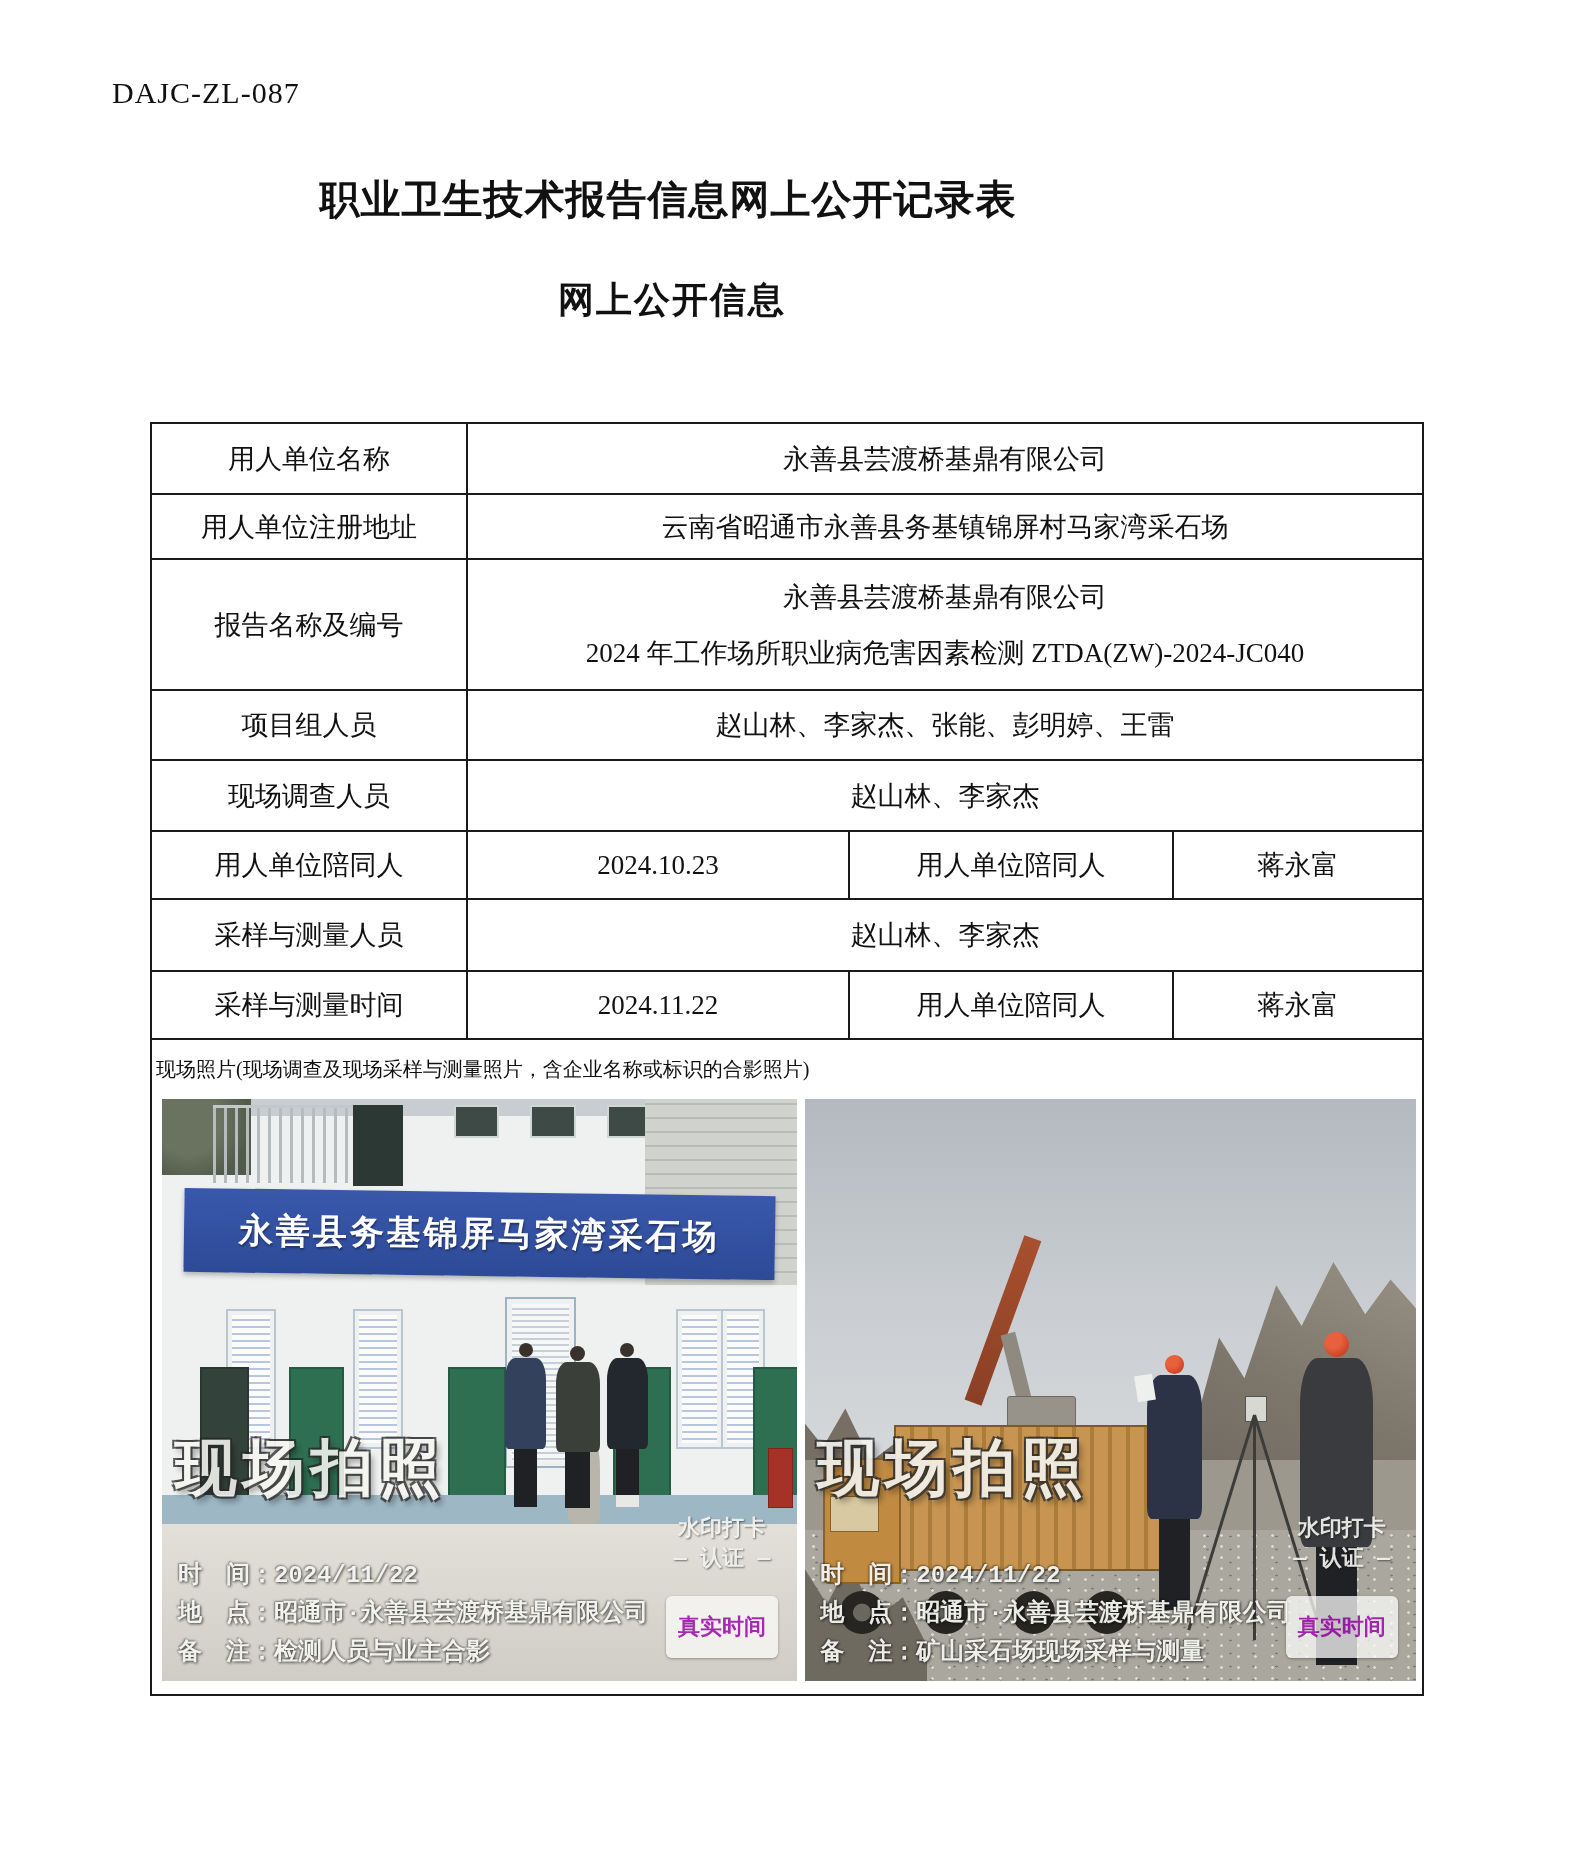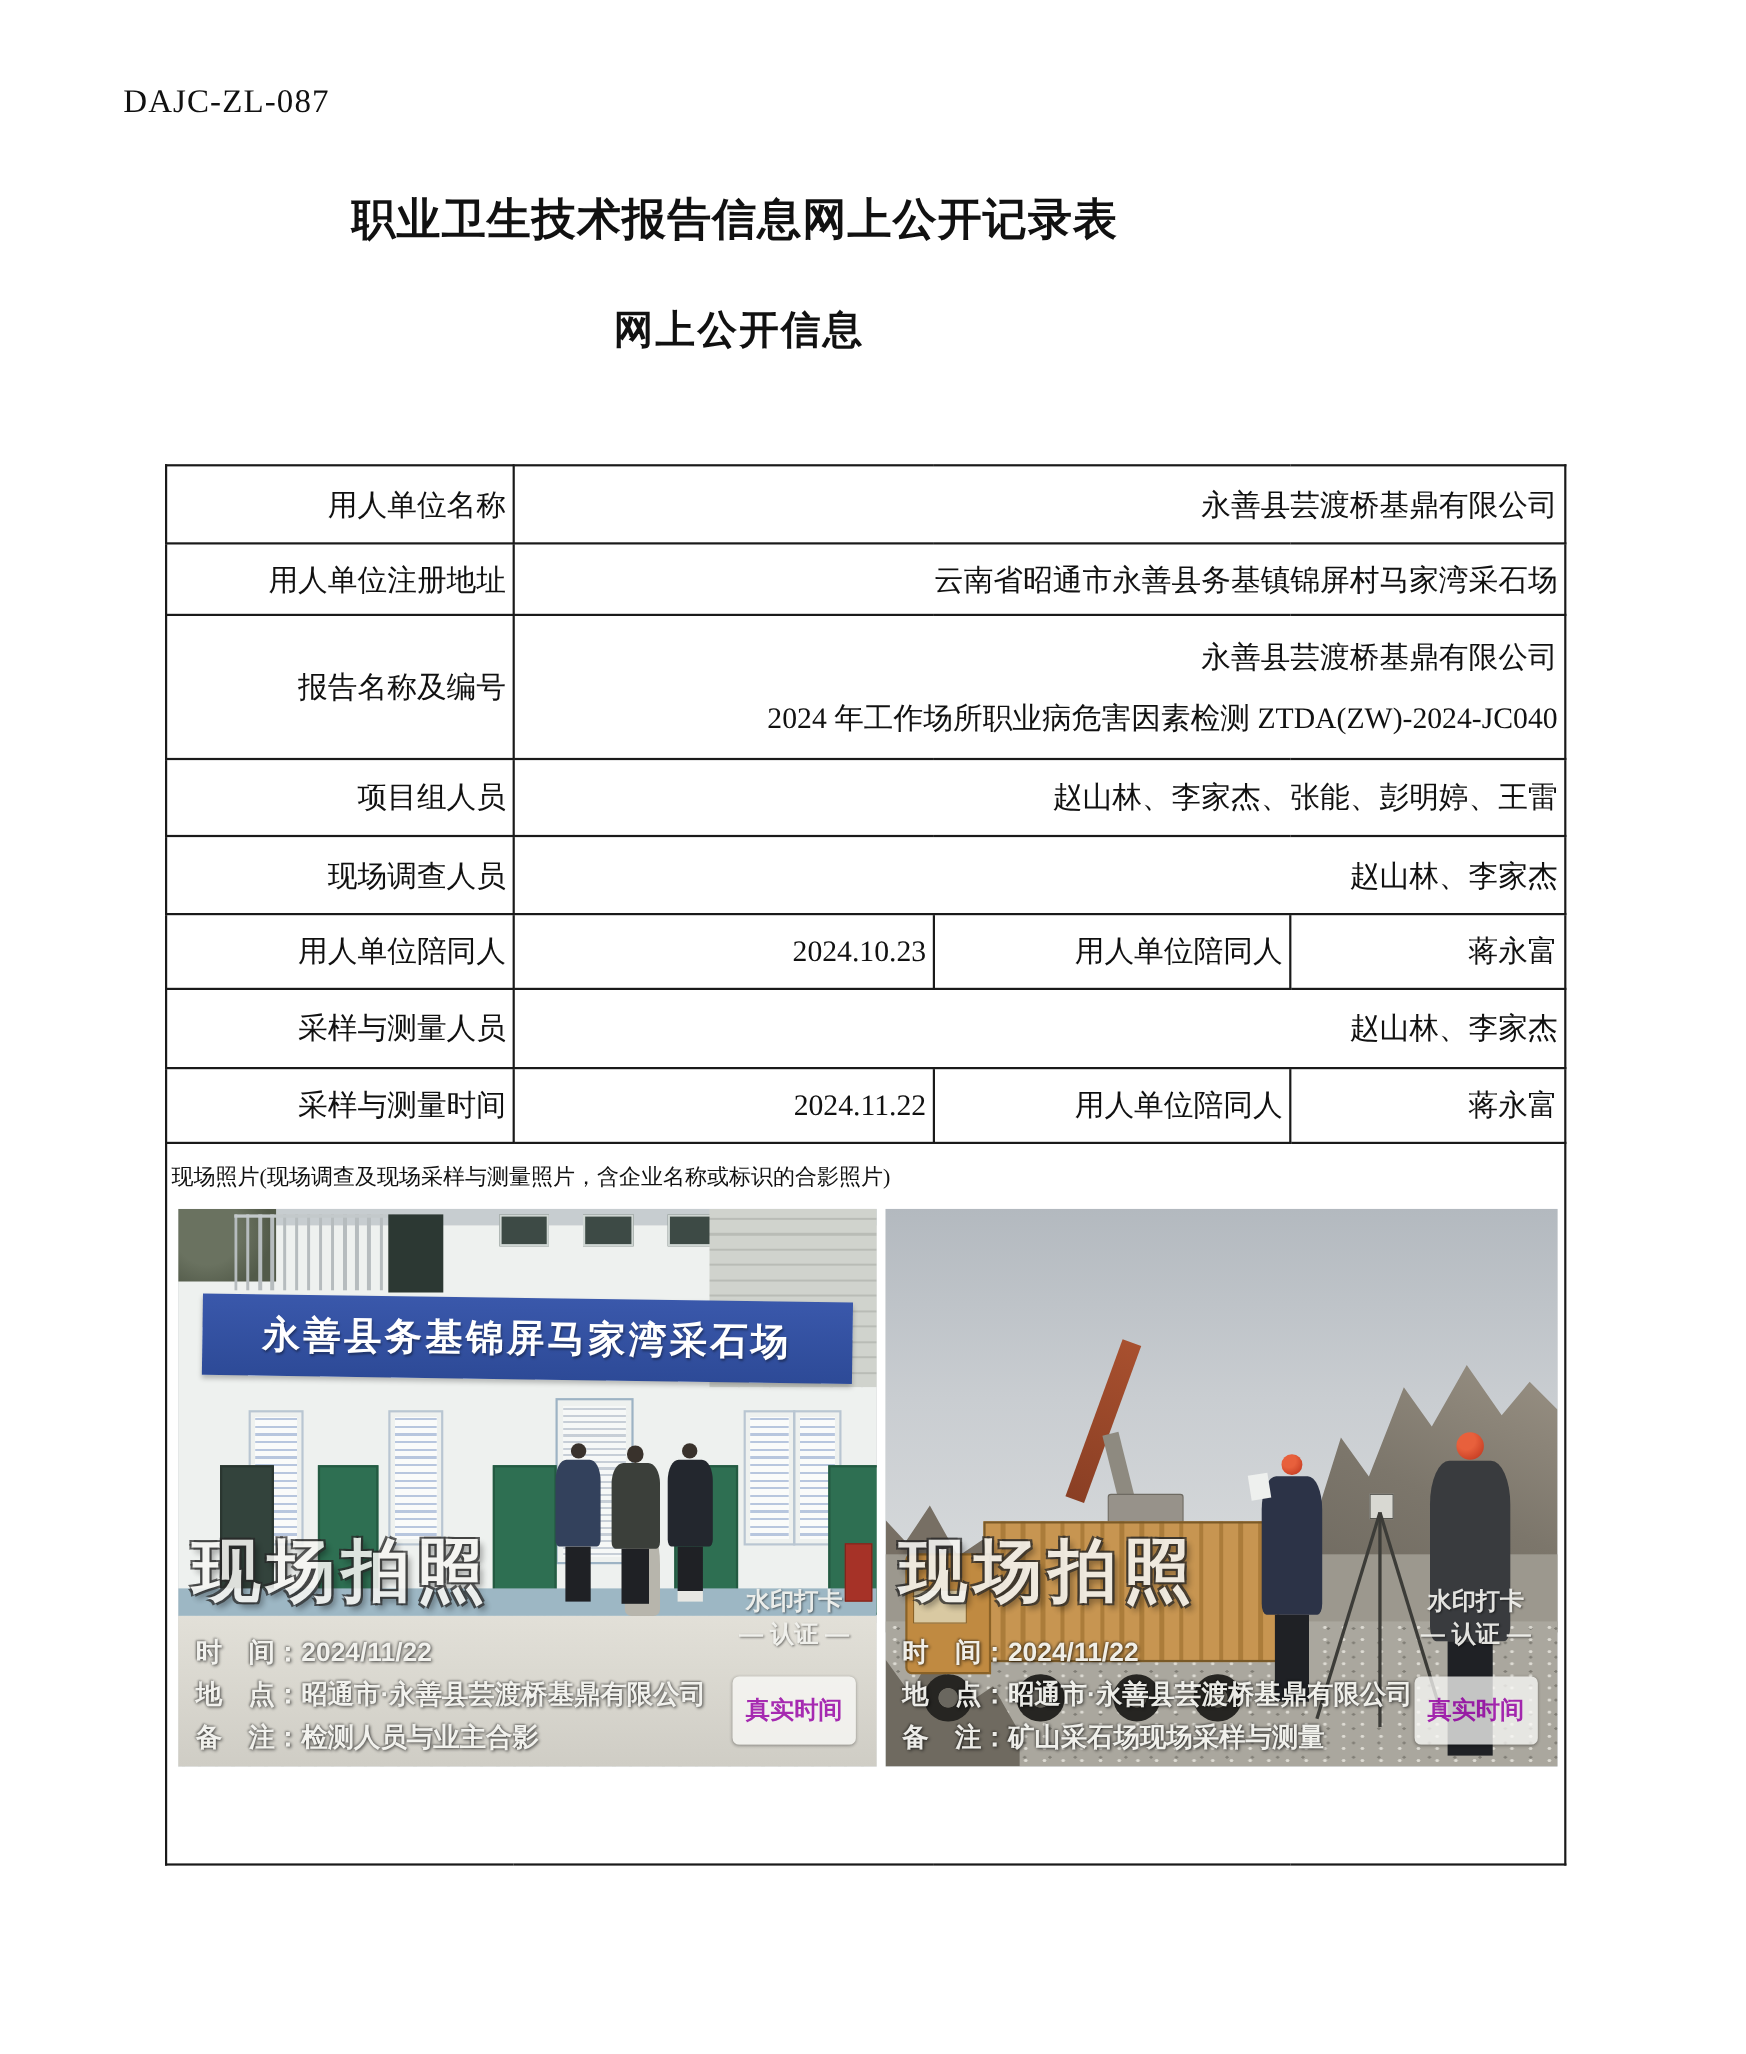--- a/index.html
+++ b/index.html
@@ -6,32 +6,32 @@
   .page{position:relative;width:1587px;height:1867px;background:#ffffff;overflow:hidden;
         font-family:"Liberation Serif","DejaVu Serif",serif;color:#111;}
 
   .doc-code{position:absolute;left:112px;top:76px;font-size:30px;letter-spacing:1px;}
 
   .headings{position:absolute;left:0;top:0;width:1336px;text-align:center;}
   .title{position:absolute;left:0;top:172px;width:100%;margin:0;font-size:40px;font-weight:700;letter-spacing:1px;}
   .subtitle{position:absolute;left:4px;top:276px;width:100%;margin:0;font-size:36px;font-weight:700;letter-spacing:2px;}
 
   .info-table{position:absolute;left:150px;top:422px;width:1272px;border-collapse:collapse;table-layout:fixed;}
-  .info-table td{border:2px solid #1a1a1a;text-align:right;vertical-align:middle;
+  .info-table td{border:2px solid #1a1a1a;text-align:center;vertical-align:middle;
                  font-size:27px;color:#111;padding:0 6px;overflow:hidden;}
   tr.r0 td{height:69px;} tr.r1 td{height:63px;} tr.r2 td{height:69px;}
   tr.r3 td{height:129px;} tr.r4 td{height:68px;} tr.r5 td{height:69px;}
   tr.r6 td{height:66px;} tr.r7 td{height:70px;} tr.r8 td{height:66px;}
   .report-lines{display:flex;flex-direction:column;justify-content:center;gap:20px;height:129px;}
 
   .photo-cell{padding:0 !important;vertical-align:top !important;text-align:left !important;height:654px;}
   .photo-caption{font-size:20px;text-align:left;padding:16px 8px 0 4px;}
   .photos{display:flex;gap:8px;padding:16px 6px 0 10px;}
-  .photo{position:relative;height:507px;overflow:hidden;background:#ccd0d2;
-         font-family:Liberation Sans, sans-serif;}
+  .photo{position:relative;height:582px;overflow:hidden;background:#ccd0d2;
+         font-family:Liberation Mono, monospace;}
   .photo-left{width:635px;flex:0 0 auto;}
   .photo-right{flex:1 1 auto;}
   .abs{position:absolute;}
 
   
   .lp-wall{left:0;top:0;width:100%;height:100%;background:#eef1ef;}
   .lp-trees{left:0;top:0;width:14%;height:13%;background:radial-gradient(circle at 30% 30%,#6a7260 0 40%,#525a49 75%);}
   .lp-topstrip{left:14%;top:0;width:86%;height:3%;background:#c7cdd0;}
   .lp-balcony{left:8%;top:1%;width:26%;height:13%;border-top:3px solid #c3c9cb;
               background:repeating-linear-gradient(90deg,#b6bcbe 0 3px,rgba(0,0,0,0) 3px 11px);}

